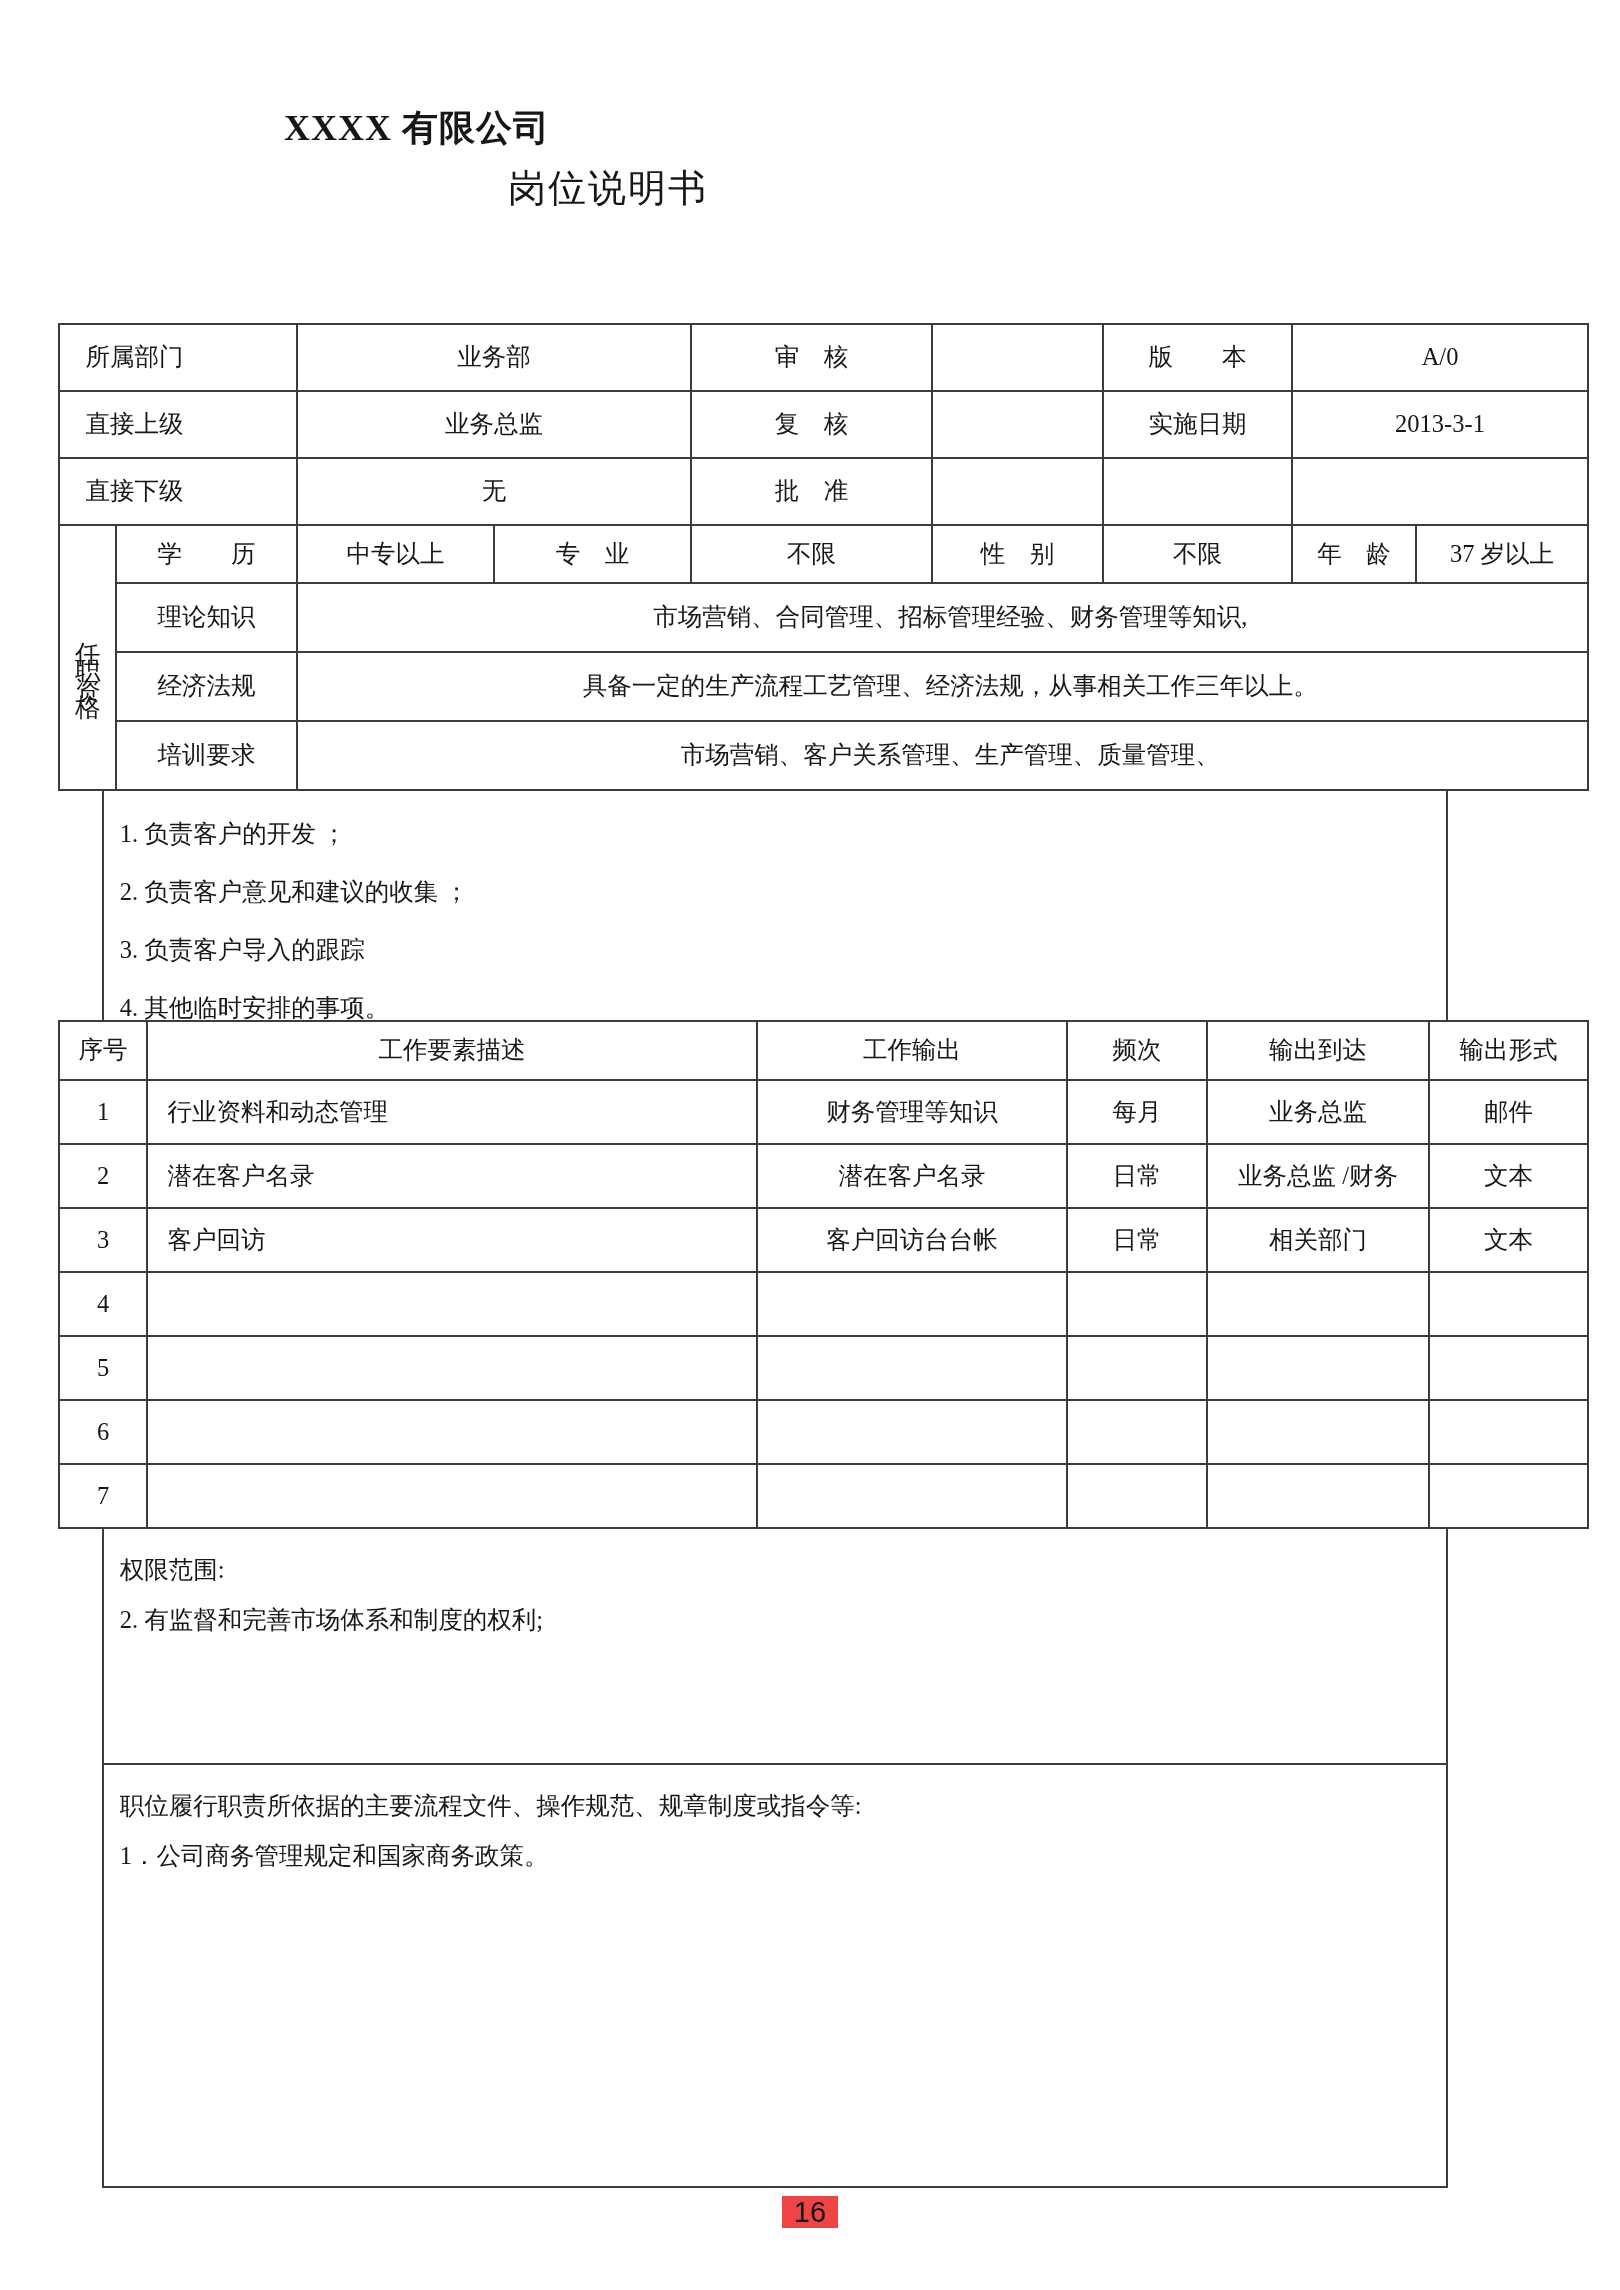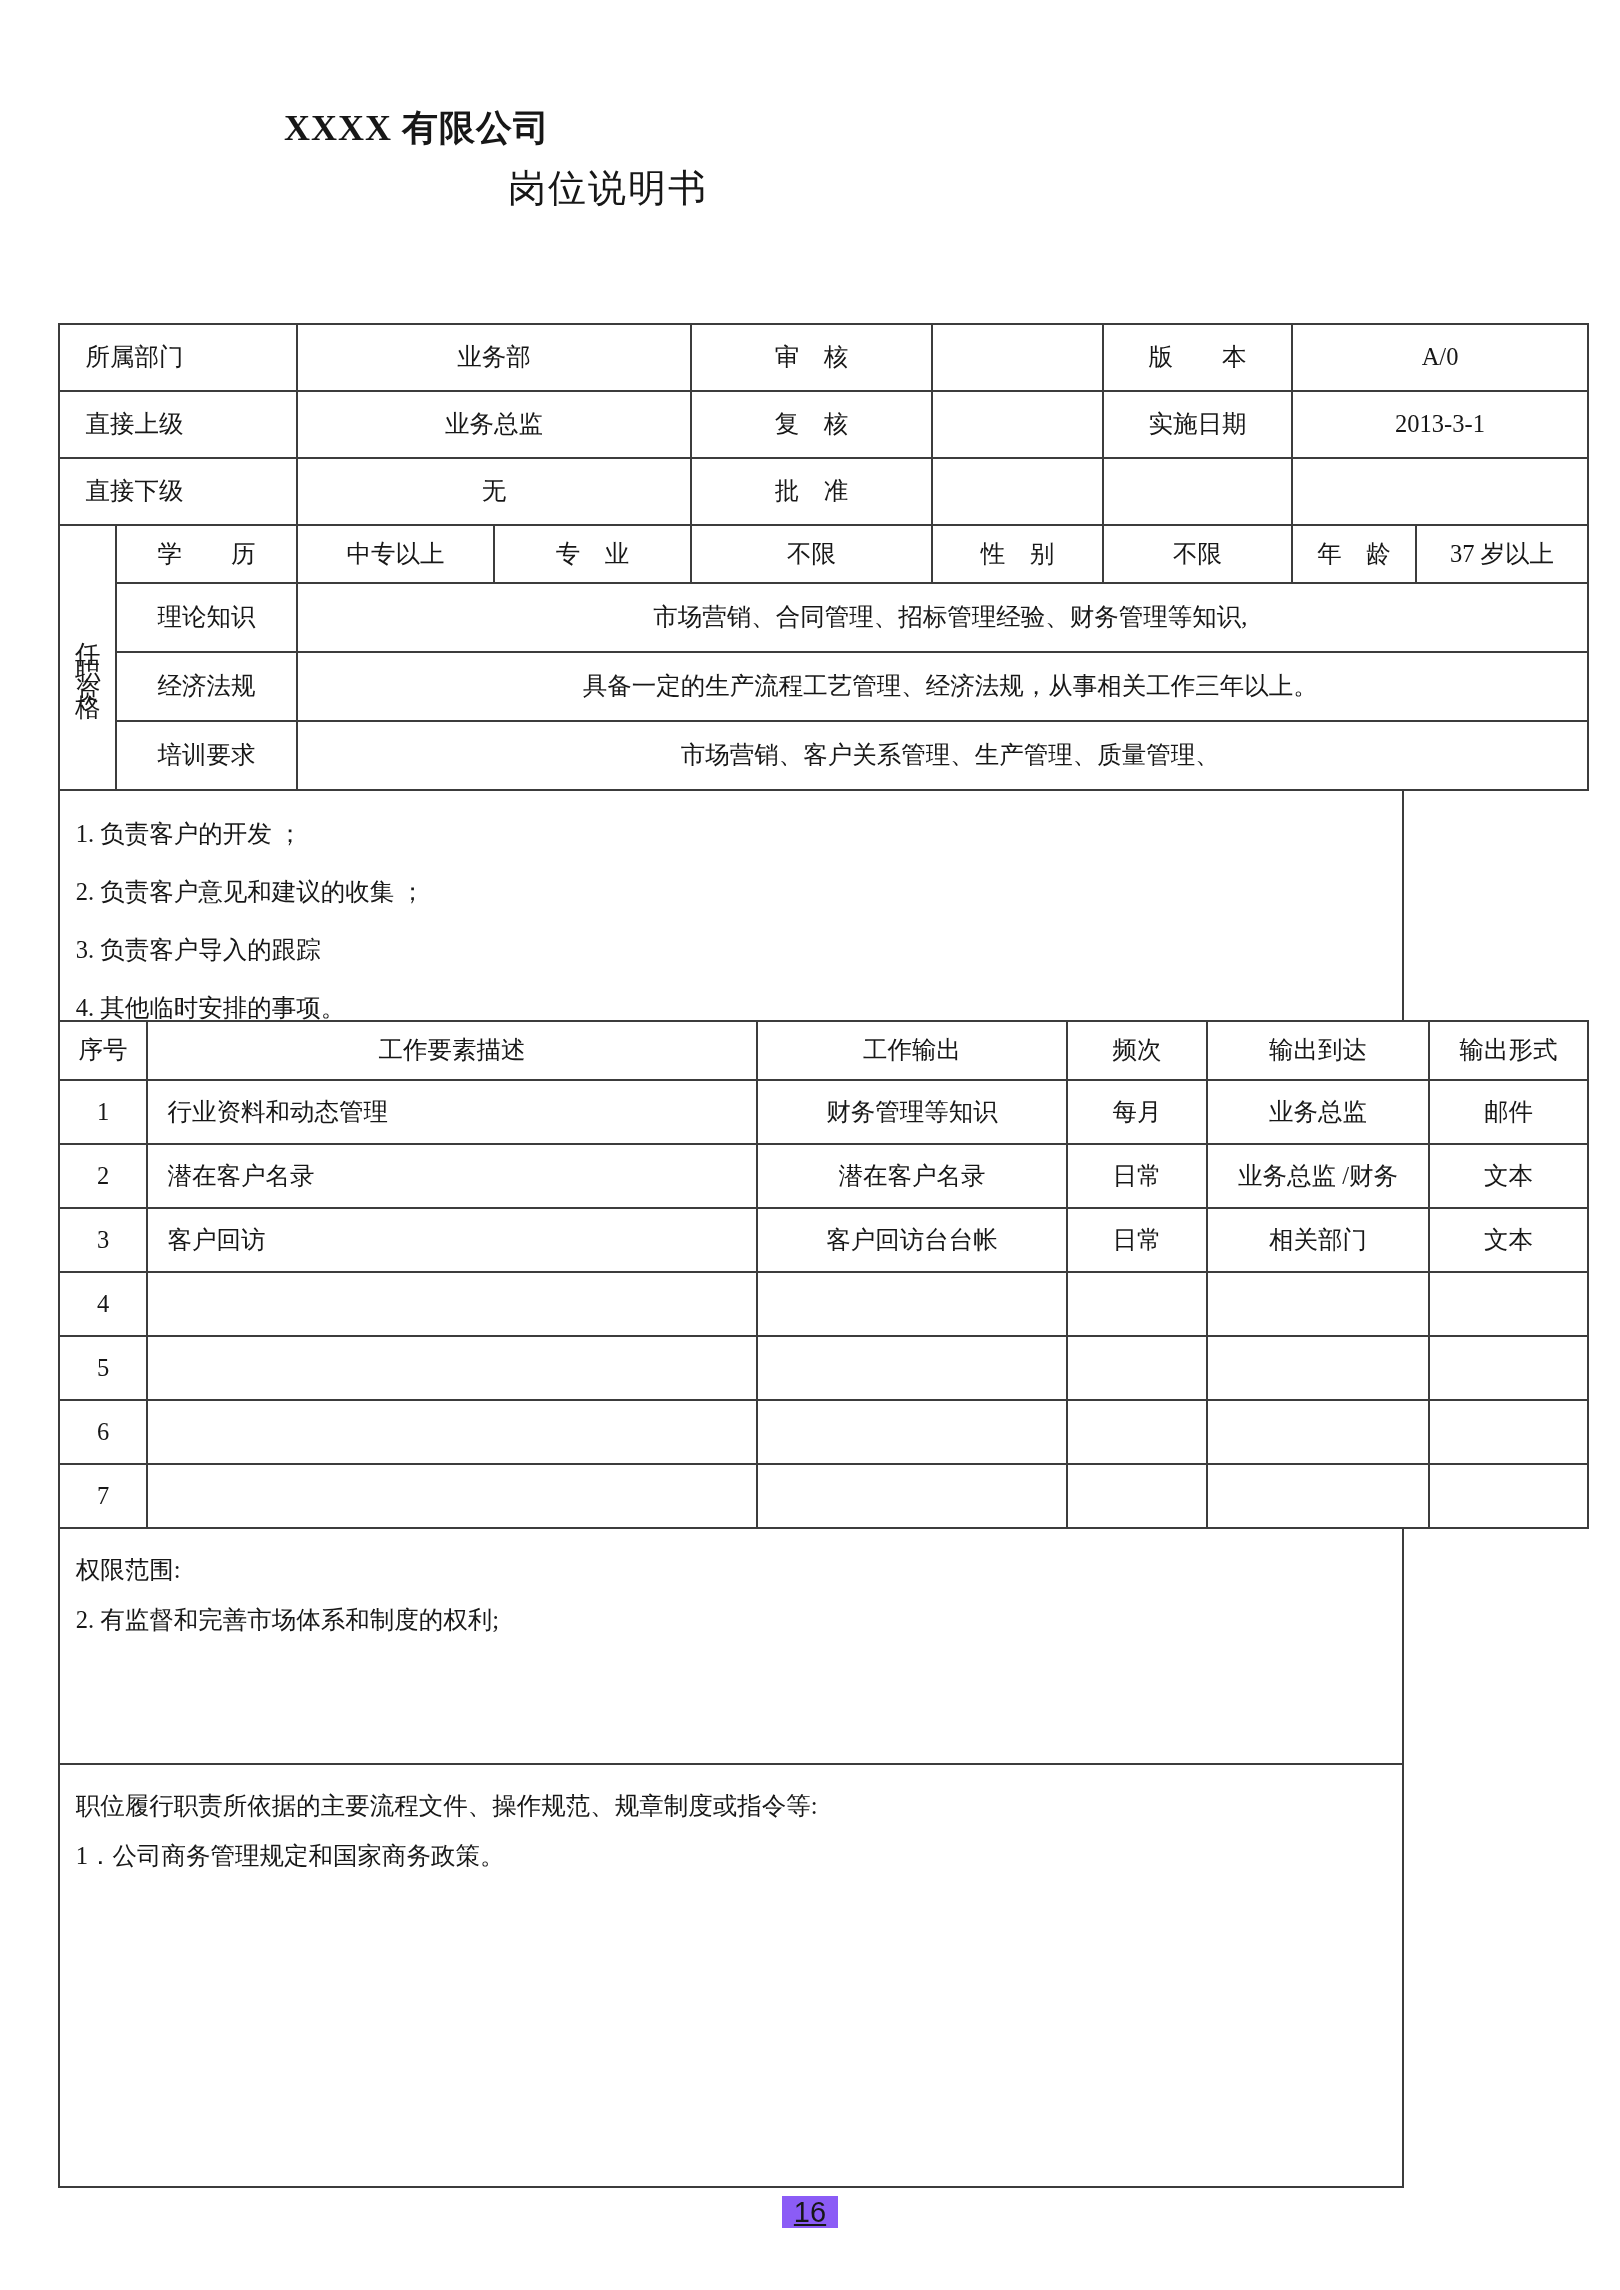--- a/index.html
+++ b/index.html
@@ -31,37 +31,37 @@
   .edu td  { height:52px; }
   .qrow td { height:63px;text-align:center; }
   .qual .side { width:57px; padding:0; text-align:center; }
   .vert {
     writing-mode:vertical-lr; text-orientation:upright;
     margin:0 auto; letter-spacing:17.6px; font-size:25.5px; line-height:1;
   }
 
   .block {
     box-sizing:border-box; width:1346px; border:2px solid #3c3c3c;
-    background:#fff; font-size:24.5px;
+    background:#fff; font-size:24.5px;margin-left:44px;
   }
   .duties  { height:233px; padding:13.7px 15.7px 0 15.7px; }
   .duties .line { line-height:58px; }
   .authority { height:238px; padding:15.7px 15.7px 0 15.7px; }
   .authority .line, .authority .title { line-height:50px; }
   .basis { height:425px; padding:15.7px 15.7px 0 15.7px; }
   .basis .line, .basis .title { line-height:50px; }
 
   .work td { height:58px; }
   .work .hdr td { height:53px; }
 
   .page-number {
     position:absolute; left:0; right:0; top:2196px; text-align:center;
     font-family:"Liberation Sans","DejaVu Sans",sans-serif; font-size:29px;
   }
-  .page-number span { background:#8b5cf6; padding:0 11.8px; position:relative; z-index:2;text-decoration:underline; }
+  .page-number span { background:#ef4444; padding:0 11.8px; position:relative; z-index:2; }
 </style>
 </head>
 <body>
 
 <div class="page">
 
   <div class="company-title">XXXX 有限公司</div>
   <div class="doc-title">岗位说明书</div>
 
   <div class="main">

